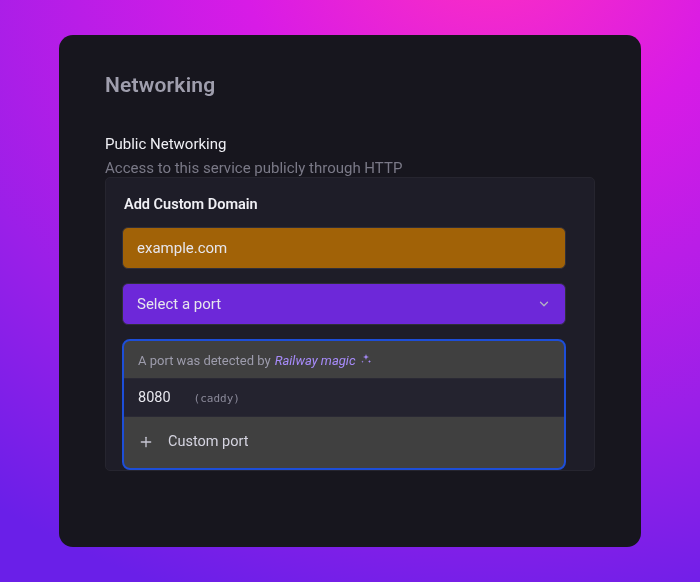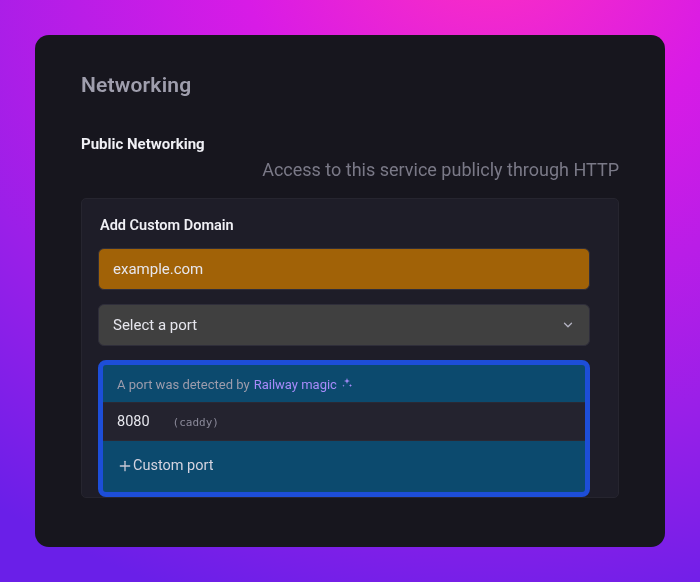--- a/index.html
+++ b/index.html
@@ -6,46 +6,44 @@
   html, body { width: 700px; height: 582px; overflow: hidden; }
   body {
     font-family: -apple-system, BlinkMacSystemFont, "Segoe UI", Roboto, "Helvetica Neue", Arial, sans-serif;
     background: linear-gradient(135deg, #a020f0 0%, #e91eb7 35%, #ff2ea6 50%, #8a2be2 100%);
     background: radial-gradient(ellipse 120% 120% at 70% -10%, #ff2fc1 0%, #d81be6 30%, #9b1fe8 70%, #6a1fe8 100%);
     display: flex;
     align-items: center;
     justify-content: center;
   }
   .panel {
-    width: 630px;
+    width: 582px;
     height: 512px;
     background: #17161e;
     border-radius: 14px;
     padding: 38px 46px 46px 46px;
     color: #e6e6ed;
     position: relative;
   }
   .section-title {
     font-size: 21px;
     font-weight: 600;
     color: #9f9ead;
     letter-spacing: 0.2px;
     margin-bottom: 38px;
   }
   .sub-heading {
     font-size: 15px;
-    font-weight: 700;
+    font-weight: 400;
     color: #f0f0f5;
     margin-bottom: 6px;
   }
   .sub-desc {
-    font-size: 18px;
+    font-size: 15px;
     color: #7a7987;
-    margin-bottom: 18px;
-    text-align: right;
   }
   .card {
     background: #1e1d28;
     border: 1px solid #26252f;
     border-radius: 5px;
     padding: 18px 28px 0 16px;
     position: relative;
   }
   .card-title {
     font-size: 14.5px;
@@ -61,57 +59,58 @@
     border-radius: 6px;
     padding: 11px 14px;
     font-size: 15px;
     color: #e6e6ed;
     outline: none;
     margin-bottom: 14px;
     font-family: inherit;
   }
   .select {
     width: 100%;
-    background: #404040;
+    background: #6d28d9;
     border: 1px solid #2f2e3a;
     border-radius: 6px;
     padding: 11px 14px;
     font-size: 15px;
     color: #e6e6ed;
     display: flex;
     align-items: center;
     justify-content: space-between;
     cursor: pointer;
     margin-bottom: 14px;
   }
   .chevron {
     width: 14px; height: 14px; flex: 0 0 auto;
     color: #b4b3c2;
   }
   .dropdown {
-    background: #0c4a6e;
-    border: 5px solid #1d4ed8;
+    background: #404040;
+    border: 2px solid #1d4ed8;
     border-radius: 8px;
     padding: 0;
     overflow: hidden;
   }
   .dropdown-header {
     padding: 12px 14px 10px 14px;
     font-size: 13px;
     color: #9d9cac;
     display: flex;
     align-items: center;
     gap: 4px;
   }
   .magic-link {
     color: #a78bfa;
     cursor: pointer;
     display: inline-flex;
     align-items: flex-start;
     gap: 4px;
+    font-style: italic;
   }
   .sparkle {
     width: 12px; height: 12px; color: #a78bfa;
   }
   .port-option {
     background: #24232f;
     padding: 10px 14px;
     font-size: 14.5px;
     color: #e6e6ed;
     cursor: pointer;
@@ -123,21 +122,21 @@
   }
   .port-option .meta {
     font-family: ui-monospace, SFMono-Regular, Menlo, Consolas, monospace;
     color: #8a8999;
     font-size: 11px;
   }
   .custom-port {
     padding: 16px 14px 18px 14px;
     display: flex;
     align-items: center;
-    gap: 0;
+    gap: 14px;
     font-size: 14.5px;
     color: #d5d4e0;
     cursor: pointer;
   }
   .plus-icon {
     width: 16px; height: 16px; color: #c7c6d4;
   }
 </style>
 </head>
 <body>

